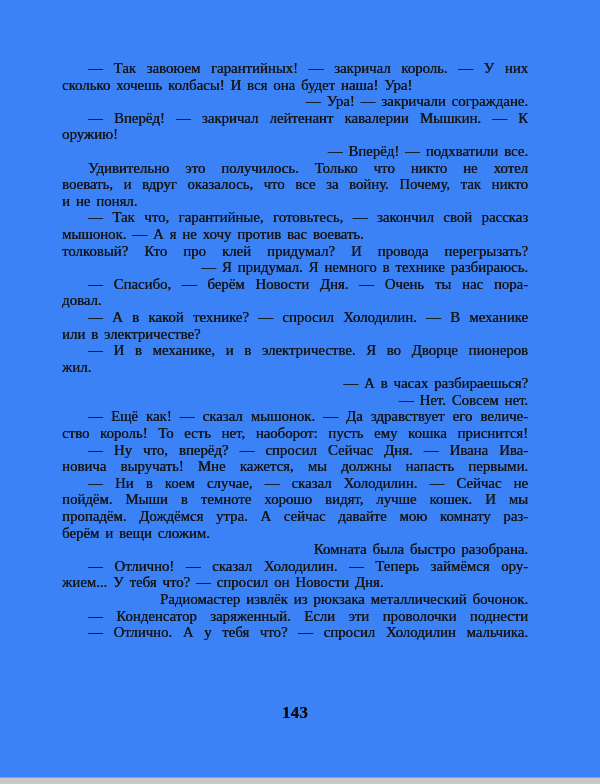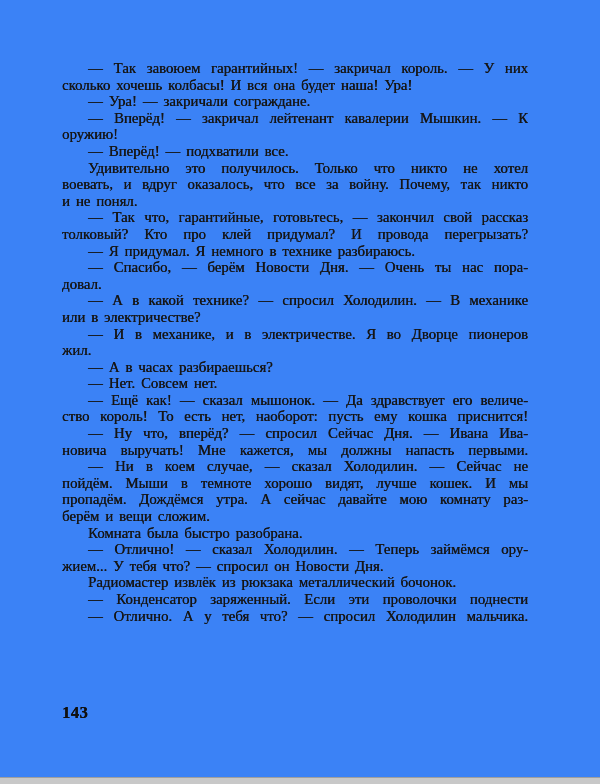--- a/index.html
+++ b/index.html
@@ -28,33 +28,34 @@
     height: 16.6px;
     line-height: 16.6px;
     font-size: 14.8px;
     overflow: hidden;
     word-spacing: 2.2px;
     text-shadow: 0.35px 0 0 currentColor; 
     white-space: normal;
   }
   .line.i {
     padding-left: 26px; 
+    text-align: right;
   }
   .line.j {
     text-align: justify;
     -moz-text-align-last: justify;
     text-align-last: justify;
     word-spacing: normal;
   }
   .page-number {
     position: absolute;
     top: 703px;
     left: 62px;
     width: 466px;
-    text-align: left;
+    text-align: center;
     font-size: 16.5px;
     font-weight: bold;
     color: #101010;
     letter-spacing: 0.5px;
     text-shadow: 0.3px 0 0 currentColor;
   }
   .bottom-edge {
     position: absolute;
     left: 0;
     bottom: 0;
@@ -73,20 +74,21 @@
       <div class="line i j">— Так завоюем гарантийных! — закричал король. — У них</div>
       <div class="line">сколько хочешь колбасы! И вся она будет наша! Ура!</div>
       <div class="line i">— Ура! — закричали сограждане.</div>
       <div class="line i j">— Вперёд! — закричал лейтенант кавалерии Мышкин. — К</div>
       <div class="line">оружию!</div>
       <div class="line i">— Вперёд! — подхватили все.</div>
       <div class="line i j">Удивительно это получилось. Только что никто не хотел</div>
       <div class="line j">воевать, и вдруг оказалось, что все за войну. Почему, так никто</div>
       <div class="line">и не понял.</div>
       <div class="line i j">— Так что, гарантийные, готовьтесь, — закончил свой рассказ</div>
+      <div class="line">мышонок. — А я не хочу против вас воевать.</div>
       <div class="line j">толковый? Кто про клей придумал? И провода перегрызать?</div>
       <div class="line i">— Я придумал. Я немного в технике разбираюсь.</div>
       <div class="line i j">— Спасибо, — берём Новости Дня. — Очень ты нас пора-</div>
       <div class="line">довал.</div>
       <div class="line i j">— А в какой технике? — спросил Холодилин. — В механике</div>
       <div class="line">или в электричестве?</div>
       <div class="line i j">— И в механике, и в электричестве. Я во Дворце пионеров</div>
       <div class="line">жил.</div>
       <div class="line i">— А в часах разбираешься?</div>
       <div class="line i">— Нет. Совсем нет.</div>

